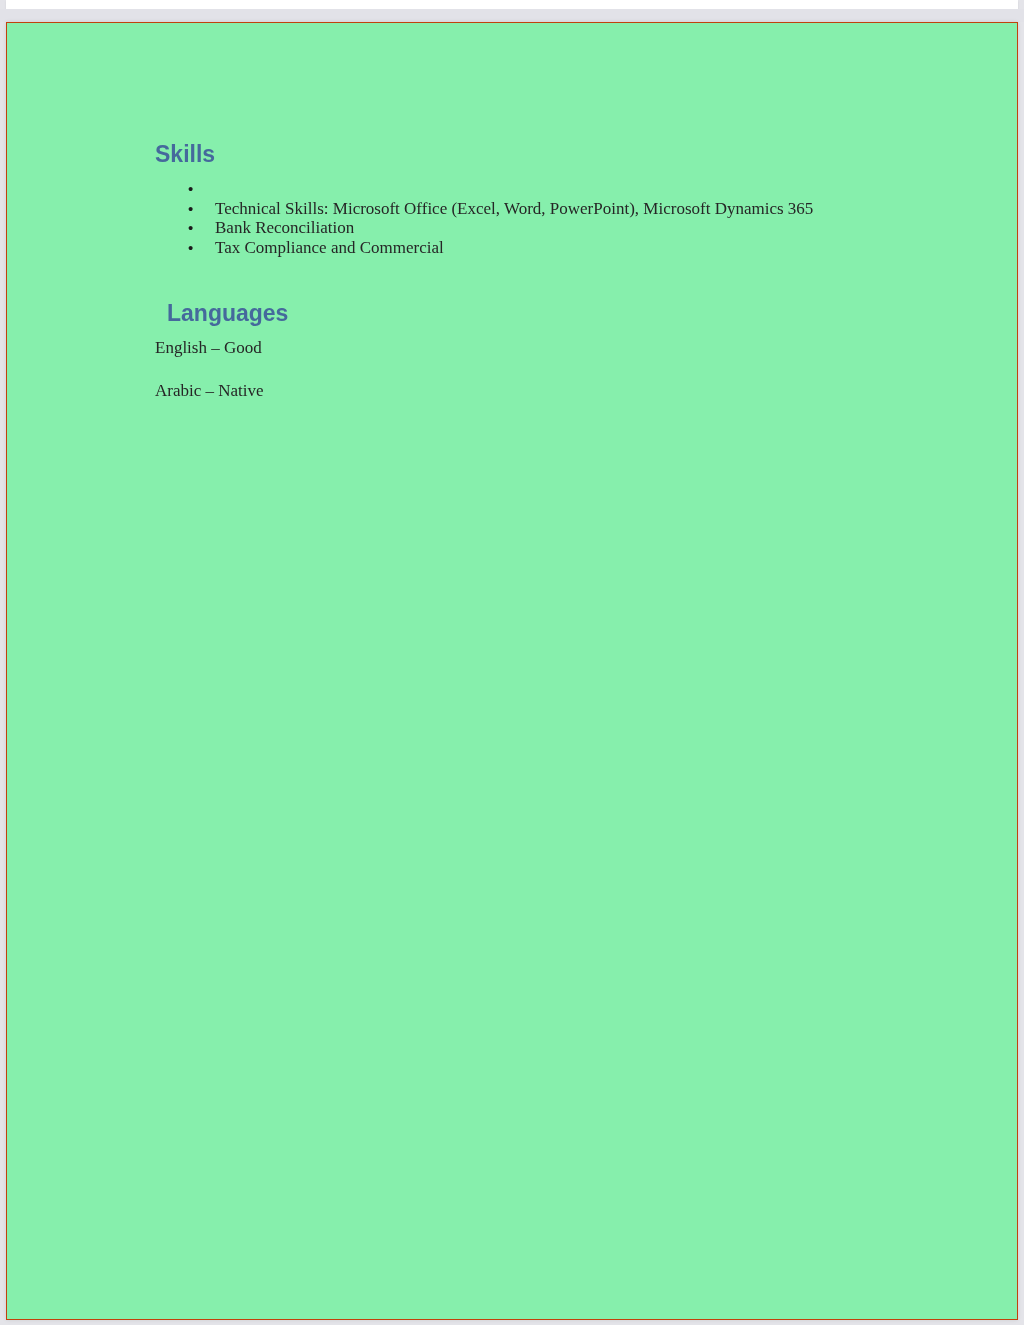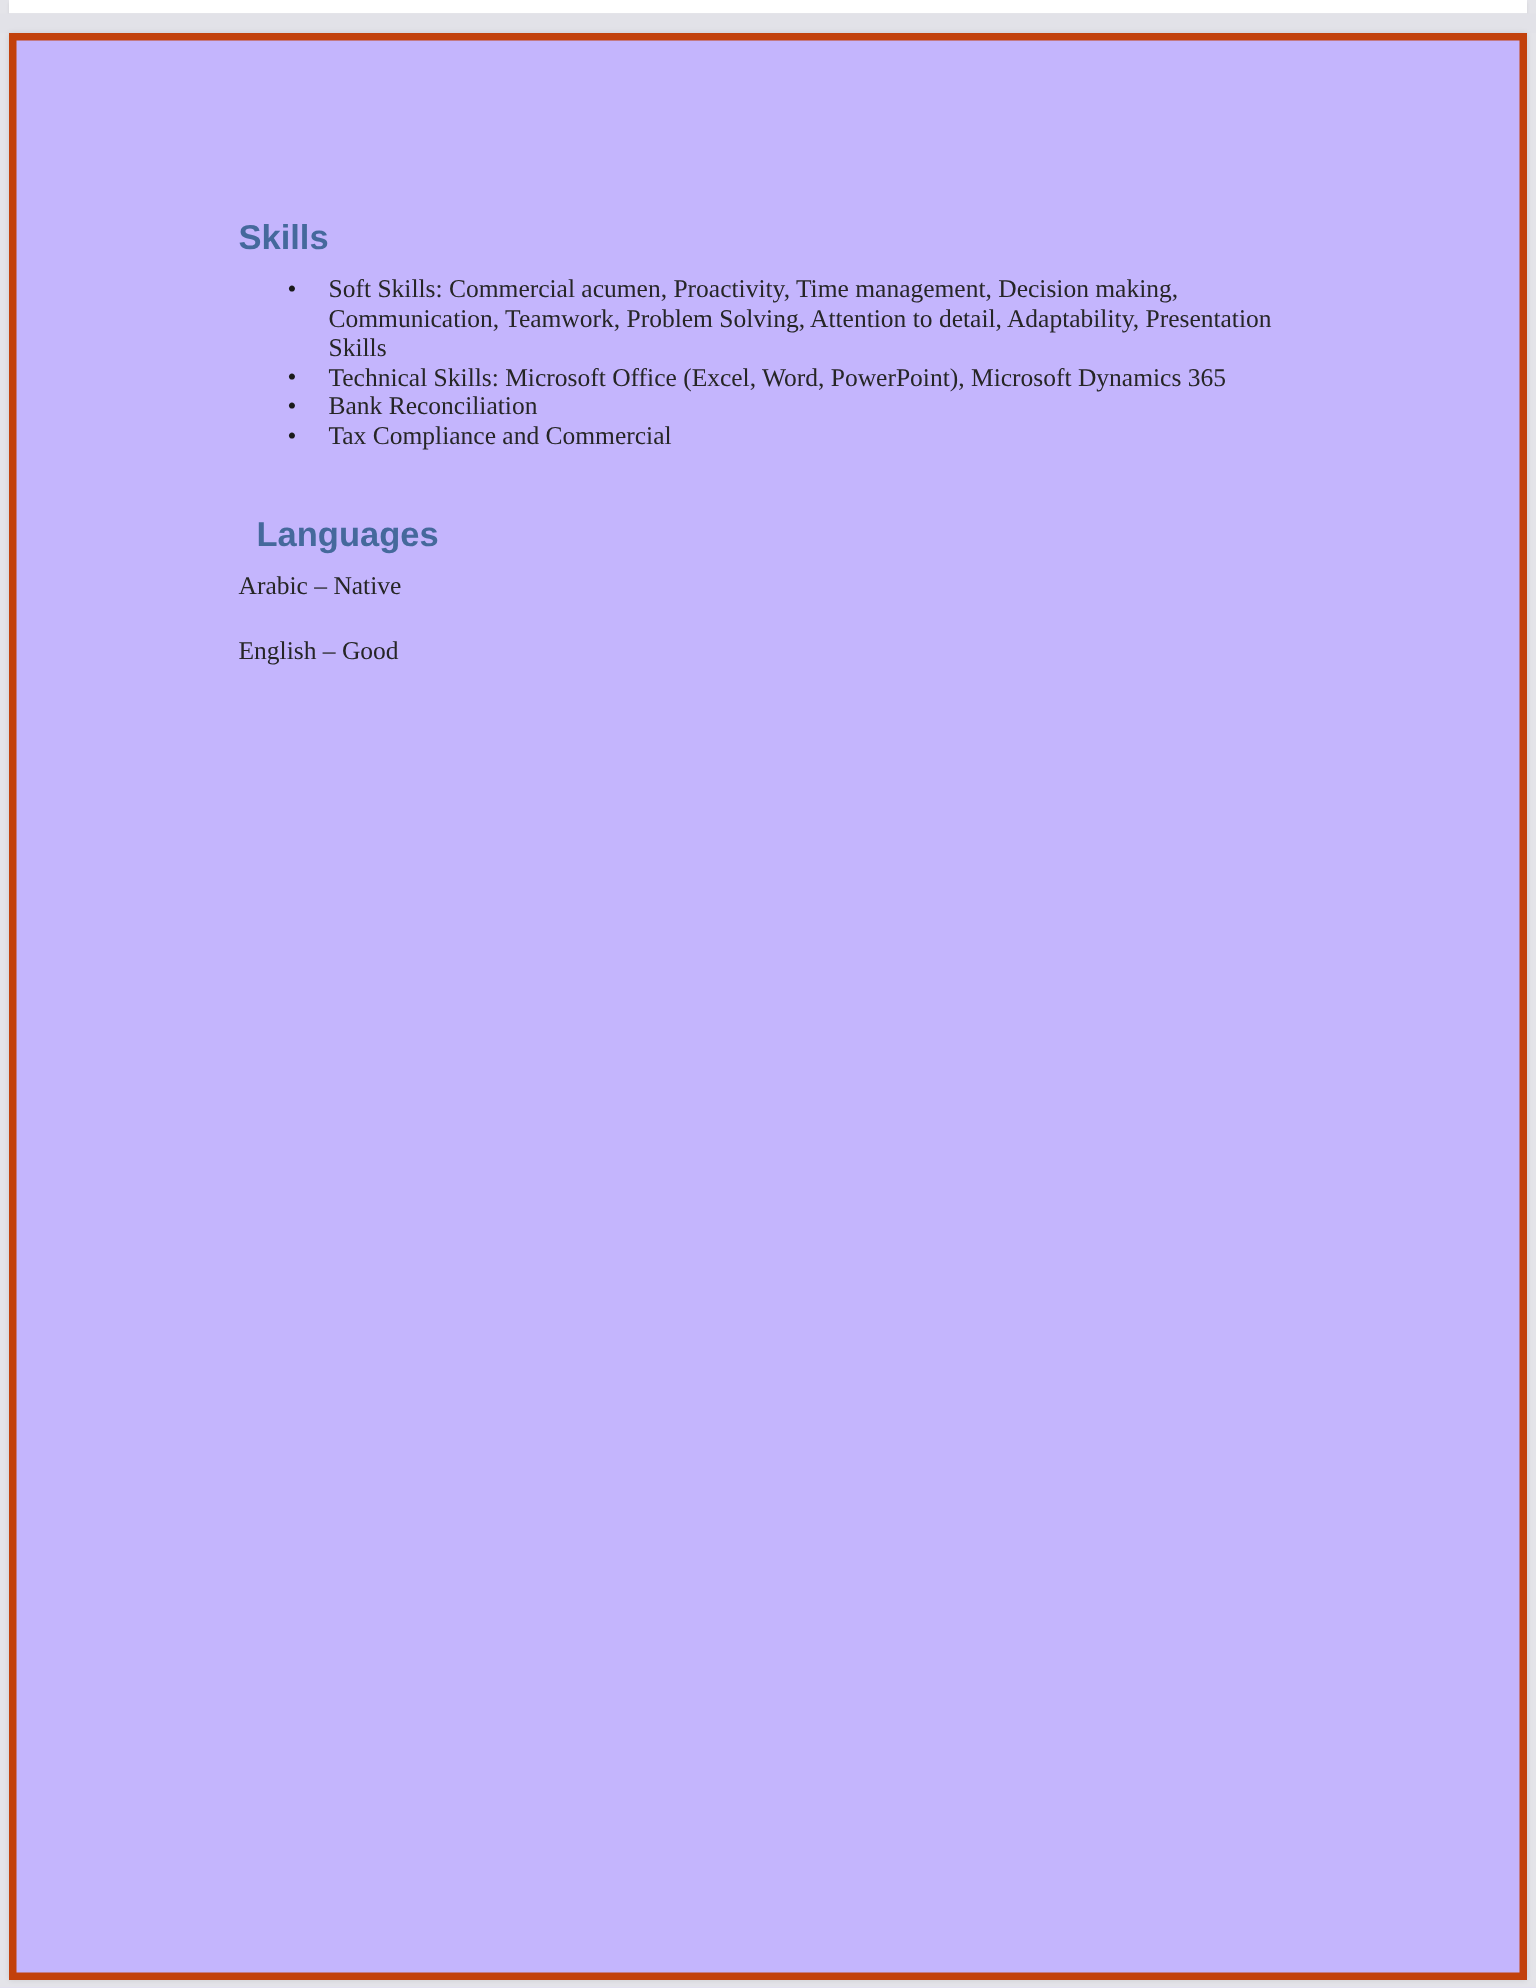--- a/index.html
+++ b/index.html
@@ -32,22 +32,22 @@
     right: 0;
     height: 13px;
     background: #e2e2e8;
   }
   .page {
     position: absolute;
     top: 22px;
     left: 6px;
     right: 6px;
     bottom: 5px;
-    background: #c4b5fd;
-    border: 5px solid #c2410c;
+    background: #86efac;
+    border: 1px solid #c2410c;
     box-shadow: 0 0 4px rgba(0,0,0,0.10);
     box-sizing: border-box;
   }
   .content {
     padding: 119px 60px 0 148px;
   }
   .heading {
     font-family: "Liberation Sans", sans-serif;
     font-weight: bold;
     font-size: 23px;
@@ -98,36 +98,35 @@
   <div class="page-gap"></div>
 
   <div class="page">
     <div class="content">
 
       <h1 class="heading skills-heading">Skills</h1>
 
       <ul class="bullet-list">
         <li>
           <span class="bullet-marker">•</span>
-          <span class="bullet-text">Soft Skills: Commercial acumen, Proactivity, Time management, Decision making, Communication, Teamwork, Problem Solving, Attention to detail, Adaptability, Presentation Skills</span>
         </li>
         <li>
           <span class="bullet-marker">•</span>
           <span class="bullet-text">Technical Skills: Microsoft Office (Excel, Word, PowerPoint), Microsoft Dynamics 365</span>
         </li>
         <li>
           <span class="bullet-marker">•</span>
           <span class="bullet-text">Bank Reconciliation</span>
         </li>
         <li>
           <span class="bullet-marker">•</span>
           <span class="bullet-text">Tax Compliance and Commercial</span>
         </li>
       </ul>
 
       <h1 class="heading languages-heading">Languages</h1>
 
+      <p class="para">English – Good</p>
       <p class="para">Arabic – Native</p>
-      <p class="para">English – Good</p>
 
     </div>
   </div>
 </div>
 
 </body></html>

